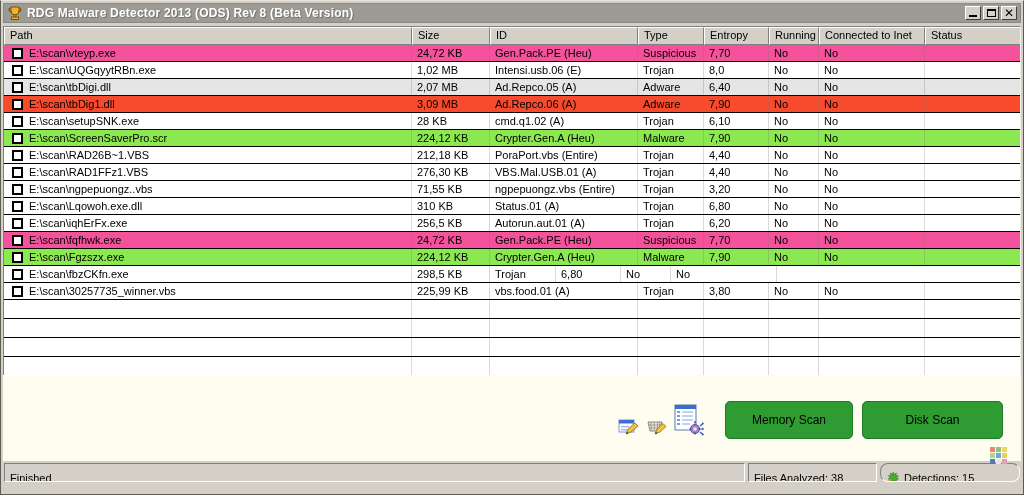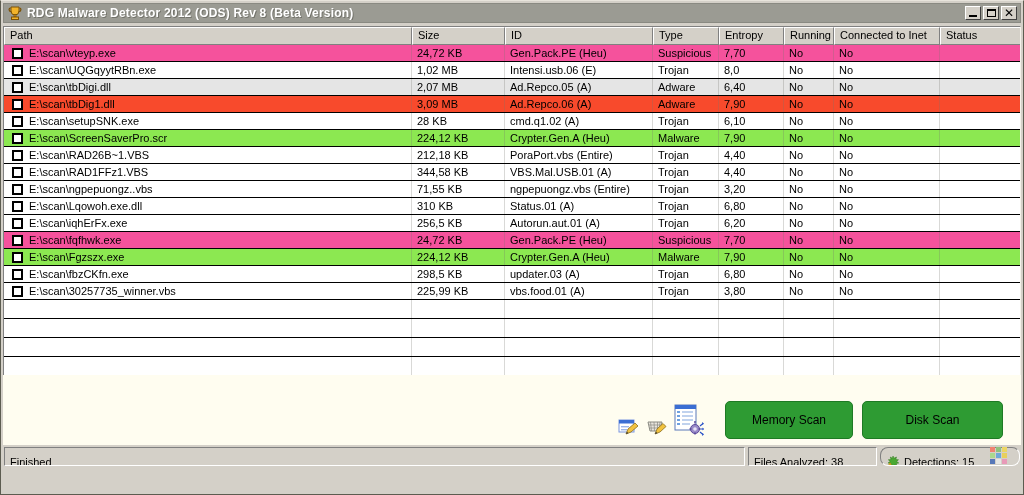--- a/index.html
+++ b/index.html
@@ -29,28 +29,28 @@
                 border-top:1px solid #808080; border-left:1px solid #808080;
                 border-right:1px solid #f5f2ea; overflow:hidden; }
   .header-row { display:flex; height:18px; background:#d4d0c8; }
   .hcell { border:1px solid; border-color:#ffffff #808080 #808080 #ffffff;
            background:#d4d0c8; padding:1px 17px 0 5px; white-space:nowrap; overflow:hidden;
            font-size:11px; }
   .trow { display:flex; height:17px; border-bottom:1px solid #000000; background:#fff; }
   .trow.empty { height:19px; }
   .tcell { padding:1px 0 0 5px; white-space:nowrap; overflow:hidden;
            border-right:1px solid rgba(120,120,110,0.28); line-height:15px; }
-  .c0{width:408px} .c1{width:93px} .c2{width:148px} .c3{width:66px}
+  .c0{width:408px} .c1{width:78px} .c2{width:148px} .c3{width:66px}
   .c4{width:65px} .c5{width:50px} .c6{width:106px} .c7{flex:1; border-right:none;}
   .cell-path { display:flex; align-items:center; padding-top:0; }
   .chk { width:11px; height:11px; background:#fff; border:2px solid #000;
          margin:0 6px 0 3px; flex:0 0 auto; }
 
   
-  .lower { height:70px; background:#fffdf0; position:relative; }
+  .lower { height:86px; background:#fffdf0; position:relative; }
   .action-row { position:absolute; left:0; top:26px; width:100%; display:flex;
                 align-items:center; justify-content:flex-end; padding-right:18px; }
   .tool-icons { display:flex; align-items:flex-end; gap:6px; margin-right:12px; }
   .tool-icon { cursor:pointer; }
   .scan-btn { width:128px; height:38px; background:#2e9b33; border:1px solid #1e7a24;
               border-radius:5px; color:#000; font-size:12px; font-family:inherit;
               margin-left:9px; cursor:pointer; }
   .scan-btn.disk { width:141px; }
   .grid-icon { position:absolute; right:14px; top:72px; display:grid;
                grid-template-columns:repeat(3,5px); grid-auto-rows:5px; gap:1px; cursor:pointer; }
@@ -72,21 +72,21 @@
 <div class="window">
 
   <div class="titlebar">
     <svg class="app-icon" viewBox="0 0 16 16">
       <path d="M4 2 h8 v4 a4 4 0 0 1 -8 0 z" fill="#f2b32a" stroke="#7c5208" stroke-width="1"></path>
       <path d="M3.5 3 c-2 0 -2 3.5 1 4" fill="none" stroke="#7c5208" stroke-width="1.2"></path>
       <path d="M12.5 3 c2 0 2 3.5 -1 4" fill="none" stroke="#7c5208" stroke-width="1.2"></path>
       <rect x="7" y="9.5" width="2" height="2.5" fill="#d99a14" stroke="#7c5208" stroke-width="0.8"></rect>
       <rect x="4.5" y="12" width="7" height="2.5" fill="#f2b32a" stroke="#7c5208" stroke-width="1"></rect>
     </svg>
-    <div class="title-text">RDG Malware Detector 2012 (ODS) Rev 8 (Beta Version)</div>
+    <div class="title-text">RDG Malware Detector 2013 (ODS) Rev 8 (Beta Version)</div>
     <div class="win-btns">
       <div class="win-btn">
           <div class="bar"></div>
         </div>
       <div class="win-btn">
           <div class="box"></div>
         </div>
       <div class="win-btn">
           <div class="x">✕</div>
         </div>
@@ -194,21 +194,21 @@
           <div class="tcell c4">4,40</div>
           <div class="tcell c5">No</div>
           <div class="tcell c6">No</div>
           <div class="tcell c7"></div>
         </div>
         <div class="trow">
           <div class="tcell c0 cell-path">
             <span class="chk"></span>
             <span>E:\scan\RAD1FFz1.VBS</span>
           </div>
-          <div class="tcell c1">344,58 KB</div>
+          <div class="tcell c1">276,30 KB</div>
           <div class="tcell c2">VBS.Mal.USB.01 (A)</div>
           <div class="tcell c3">Trojan</div>
           <div class="tcell c4">4,40</div>
           <div class="tcell c5">No</div>
           <div class="tcell c6">No</div>
           <div class="tcell c7"></div>
         </div>
         <div class="trow">
           <div class="tcell c0 cell-path">
             <span class="chk"></span>
@@ -273,21 +273,20 @@
           <div class="tcell c5">No</div>
           <div class="tcell c6">No</div>
           <div class="tcell c7"></div>
         </div>
         <div class="trow">
           <div class="tcell c0 cell-path">
             <span class="chk"></span>
             <span>E:\scan\fbzCKfn.exe</span>
           </div>
           <div class="tcell c1">298,5 KB</div>
-          <div class="tcell c2">updater.03 (A)</div>
           <div class="tcell c3">Trojan</div>
           <div class="tcell c4">6,80</div>
           <div class="tcell c5">No</div>
           <div class="tcell c6">No</div>
           <div class="tcell c7"></div>
         </div>
         <div class="trow">
           <div class="tcell c0 cell-path">
             <span class="chk"></span>
             <span>E:\scan\30257735_winner.vbs</span>

